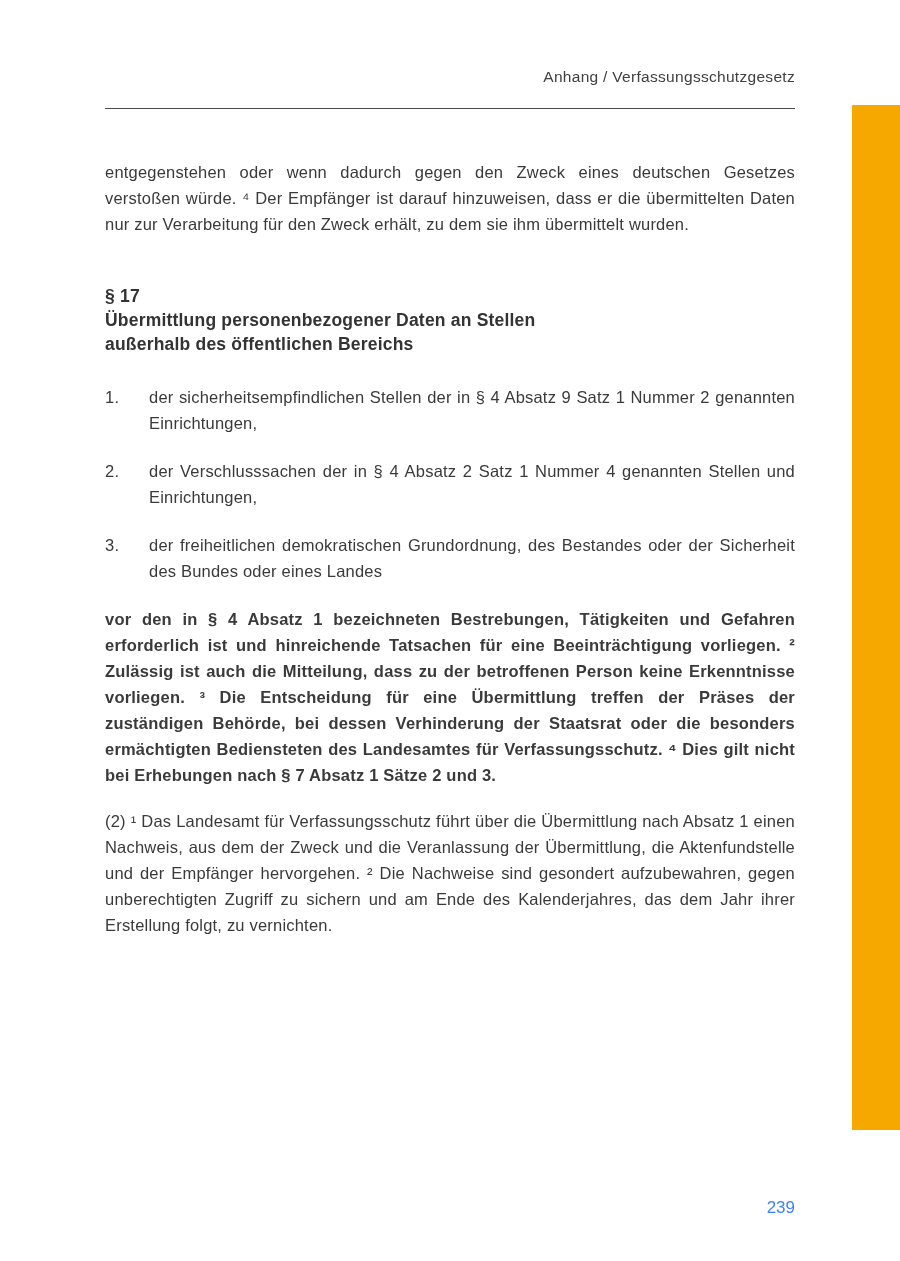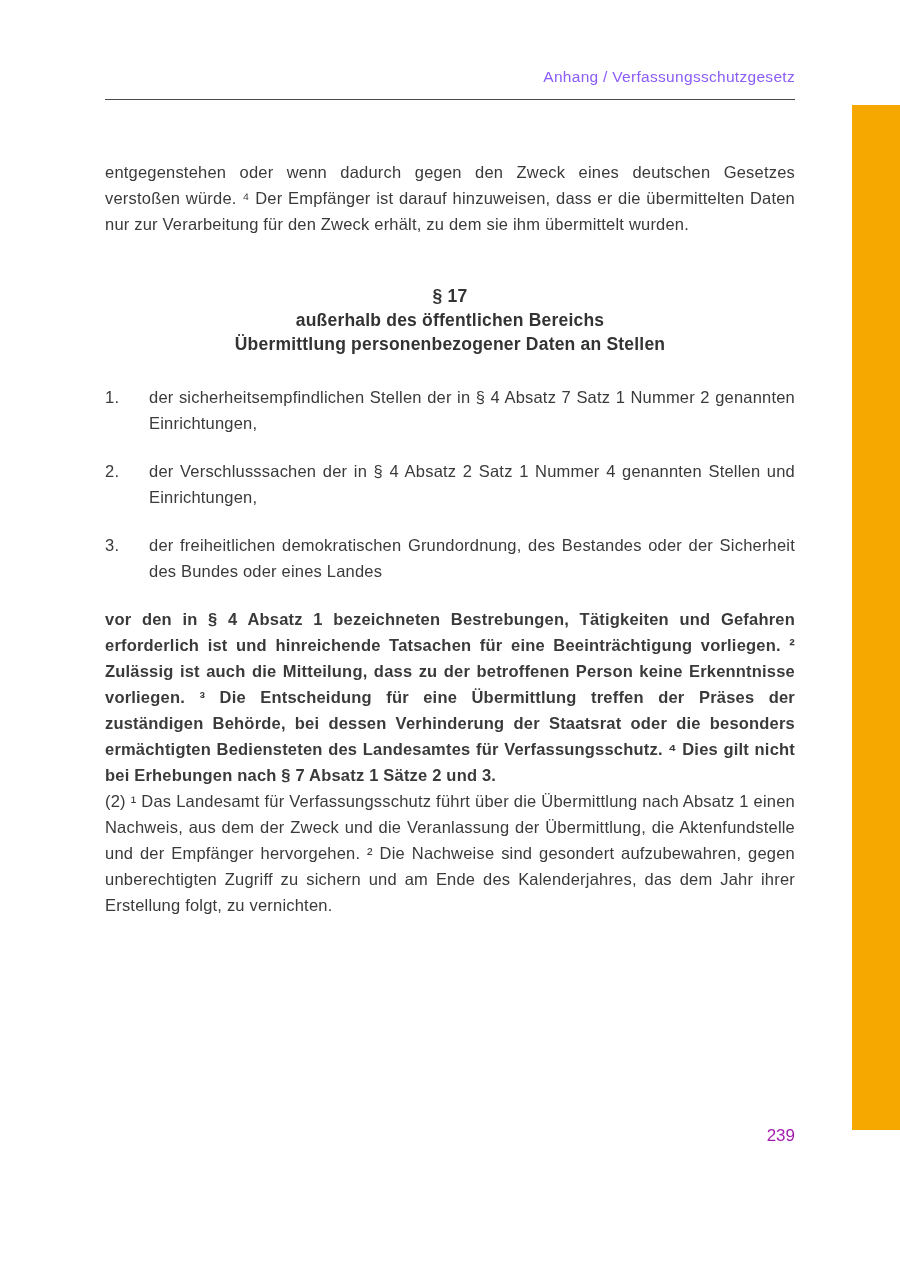--- a/index.html
+++ b/index.html
@@ -23,41 +23,41 @@
     background: #F6A800;
   }
   .page-header {
     position: absolute;
     top: 68px;
     left: 105px;
     width: 690px;
     text-align: right;
     font-size: 15.5px;
     letter-spacing: 0.3px;
-    color: #8b5cf6;
-    padding-bottom: 13px;
+    color: #404040;
+    padding-bottom: 22px;
     border-bottom: 1px solid #4a4a4a;
   }
   .content {
     position: absolute;
     top: 159px;
     left: 105px;
     width: 690px;
     font-size: 16.5px;
     line-height: 26px;
     letter-spacing: 0.2px;
   }
   .para {
     text-align: justify;
     margin: 0;
   }
   .section-heading {
     margin-top: 47px;
     margin-bottom: 28px;
-    text-align: center;
+    text-align: left;
     font-weight: bold;
     font-size: 17.5px;
     line-height: 24px;
     color: #333333;
   }
   .section-number { margin-bottom: 0; }
   .para-1 { margin-top: 0; }
   .num-list {
     list-style: none;
     margin-top: 22px;
@@ -67,57 +67,57 @@
     margin-bottom: 22px;
   }
   .list-item .num {
     flex: 0 0 44px;
   }
   .list-item .item-text {
     flex: 1;
     text-align: justify;
   }
   .para-2 { margin-top: 21px; font-weight: bold; }
-  .para-3 { }
+  .para-3 { margin-top: 20px; }
   .page-number {
     position: absolute;
-    top: 1126px;
+    top: 1198px;
     left: 105px;
     width: 690px;
     text-align: right;
     font-size: 17px;
-    color: #a21caf;
+    color: #3b82f6;
   }
 </style>
 </head>
 <body>
 
 <div class="page">
 
   <div class="accent-bar" style="background: rgb(246, 168, 0);"></div>
 
   <div class="page-header">
     <span>Anhang / Verfassungsschutzgesetz</span>
   </div>
 
   <div class="content">
 
     <p class="para">entgegenstehen oder wenn dadurch gegen den Zweck eines deutschen Gesetzes verstoßen würde. ⁴ Der Empfänger ist darauf hinzuweisen, dass er die übermittelten Daten nur zur Verarbeitung für den Zweck erhält, zu dem sie ihm übermittelt wurden.</p>
 
     <div class="section-heading">
       <div class="section-number">§ 17</div>
+      <div class="section-title">Übermittlung personenbezogener Daten an Stellen</div>
       <div class="section-title">außerhalb des öffentlichen Bereichs</div>
-      <div class="section-title">Übermittlung personenbezogener Daten an Stellen</div>
     </div>
 
 
     <ol class="num-list">
       <li class="list-item">
         <span class="num">1.</span>
-        <span class="item-text">der sicherheitsempfindlichen Stellen der in § 4 Absatz 7 Satz 1 Nummer 2 genannten Einrichtungen,</span>
+        <span class="item-text">der sicherheitsempfindlichen Stellen der in § 4 Absatz 9 Satz 1 Nummer 2 genannten Einrichtungen,</span>
       </li>
       <li class="list-item">
         <span class="num">2.</span>
         <span class="item-text">der Verschlusssachen der in § 4 Absatz 2 Satz 1 Nummer 4 genannten Stellen und Einrichtungen,</span>
       </li>
       <li class="list-item">
         <span class="num">3.</span>
         <span class="item-text">der freiheitlichen demokratischen Grundordnung, des Bestandes oder der Sicherheit des Bundes oder eines Landes</span>
       </li>
     </ol>

